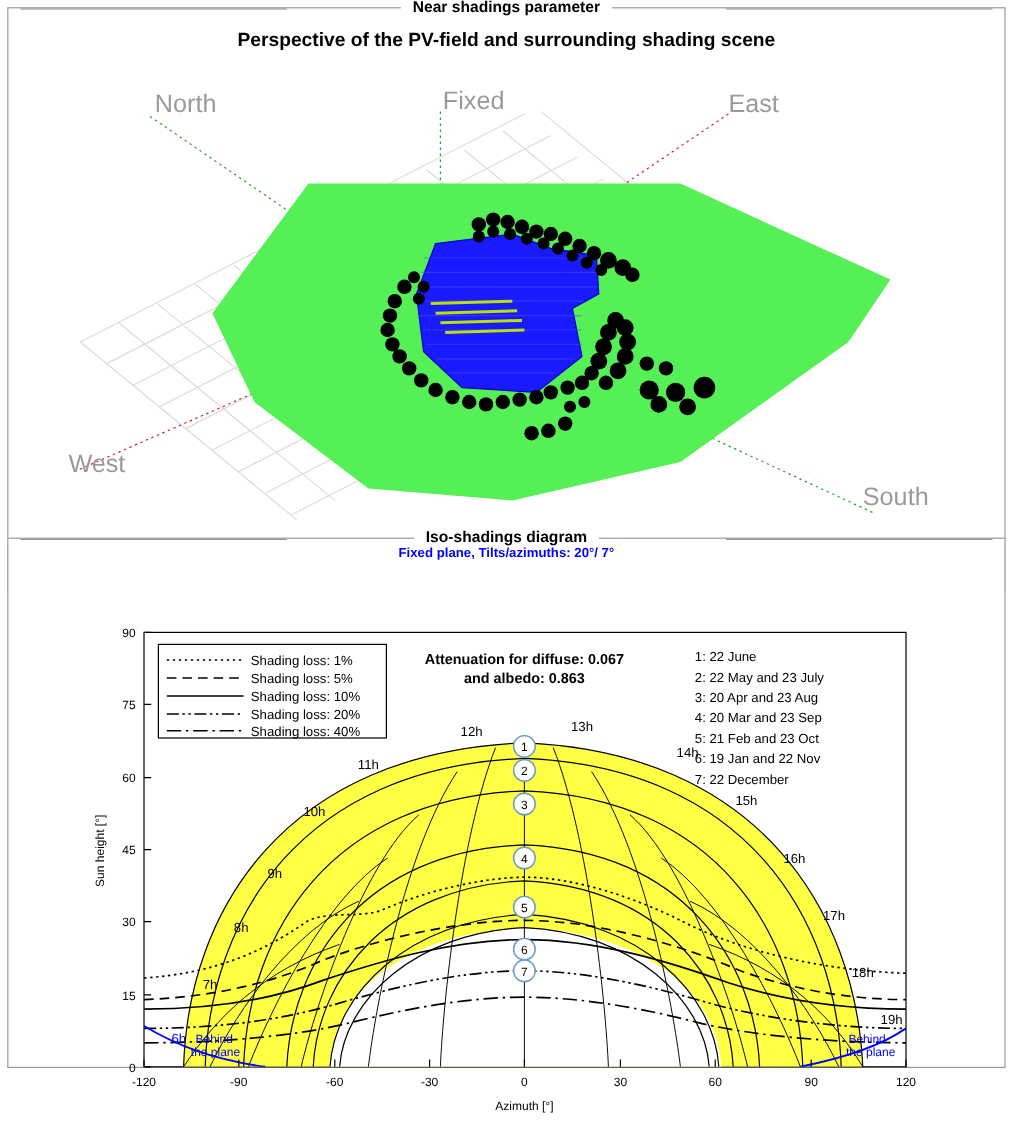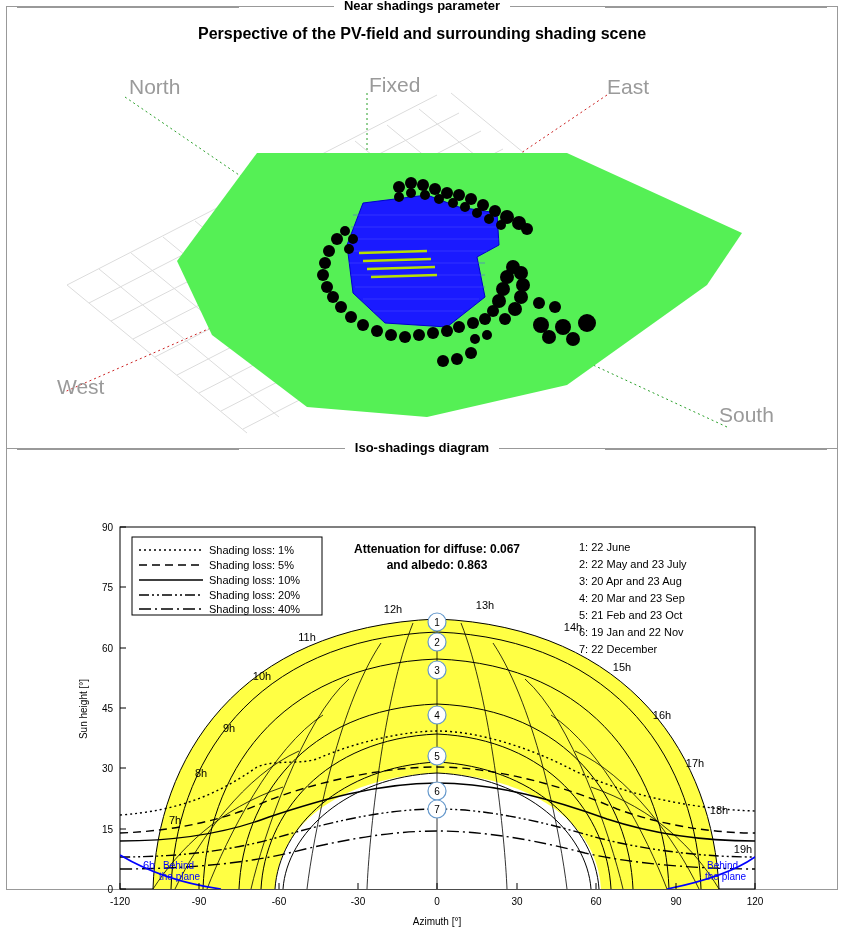--- a/index.html
+++ b/index.html
@@ -244,20 +244,21 @@
     <div class="corner-label" id="lbl-east">East</div>
     <div class="corner-label" id="lbl-west">West</div>
     <div class="corner-label" id="lbl-south">South</div>
   </div>
 </div>
 
 <div class="panel" id="panel-bottom">
   <div class="panel-title">
     <span>Iso-shadings diagram</span>
   </div>
+  <div class="sub-title3">Fixed plane, Tilts/azimuths: 20°/ 7°</div>
 
   <div id="iso-wrap">
     <svg width="830" height="420" viewBox="0 0 830 420">
       <defs>
         <clipPath id="plotclip">
             <rect x="113" y="8" width="635" height="362"></rect>
           </clipPath>
       </defs>
 
       <rect x="113" y="8" width="635" height="362" fill="#ffffff" stroke="#000" stroke-width="1"></rect>

